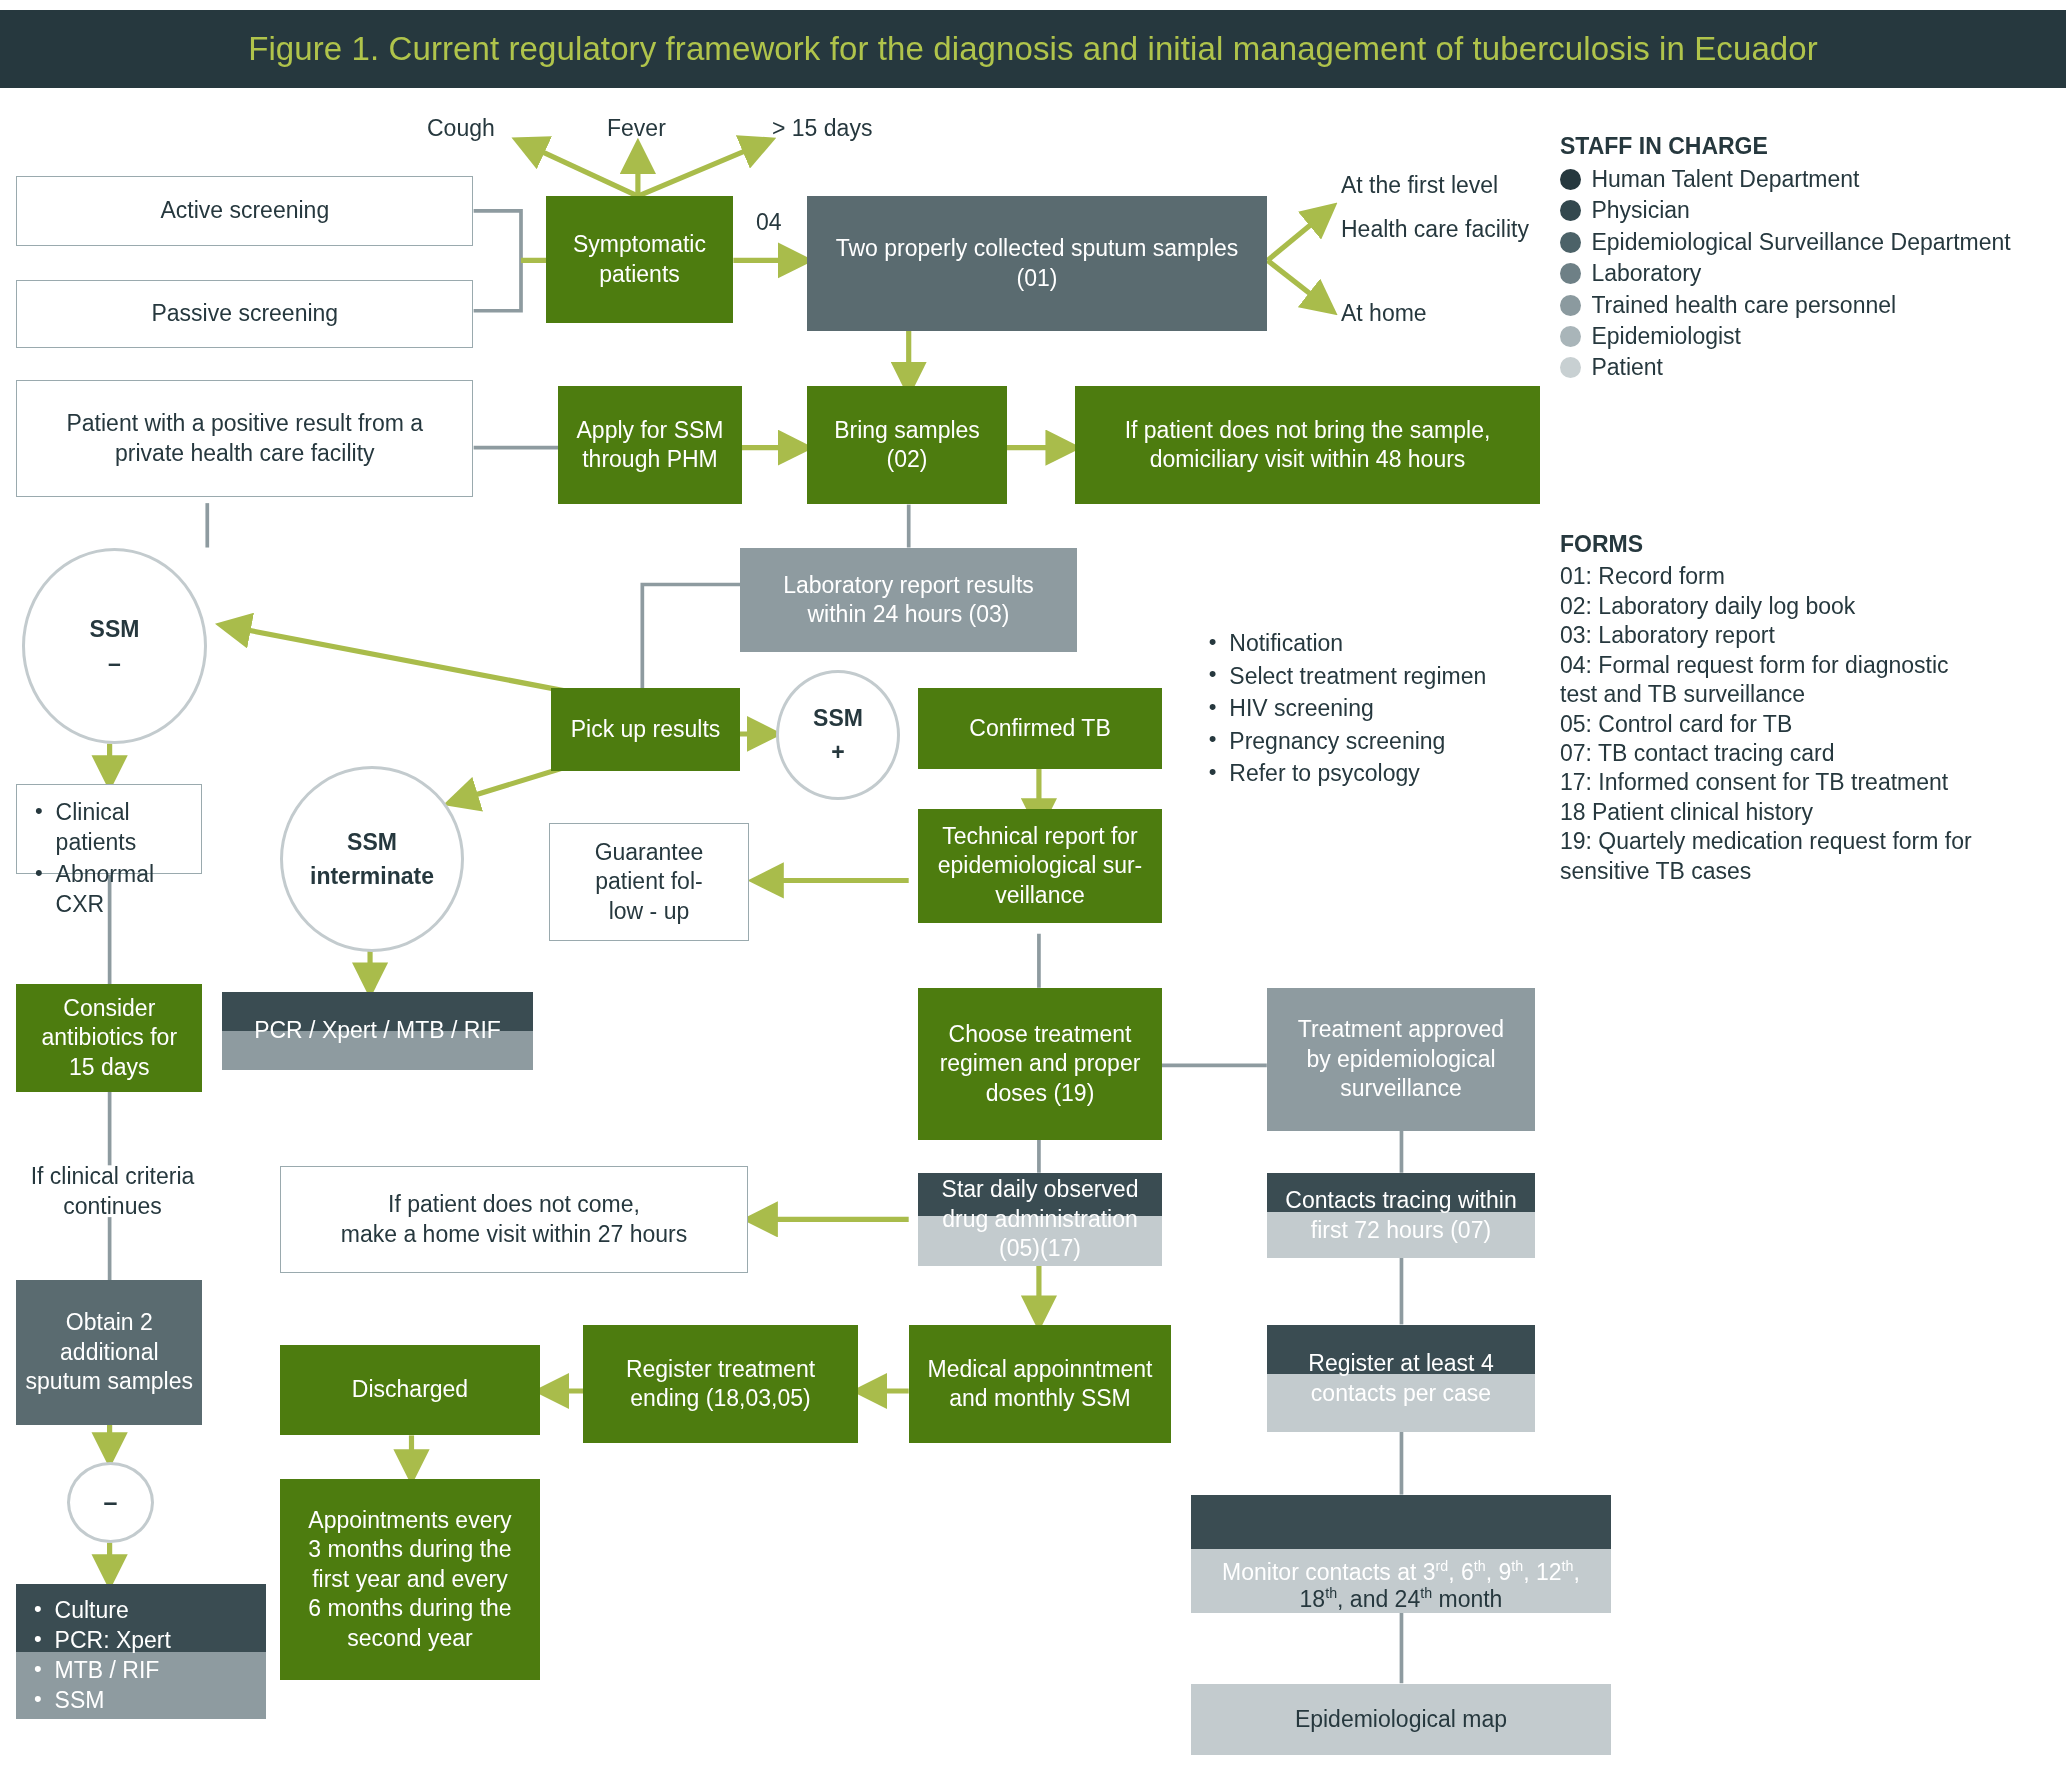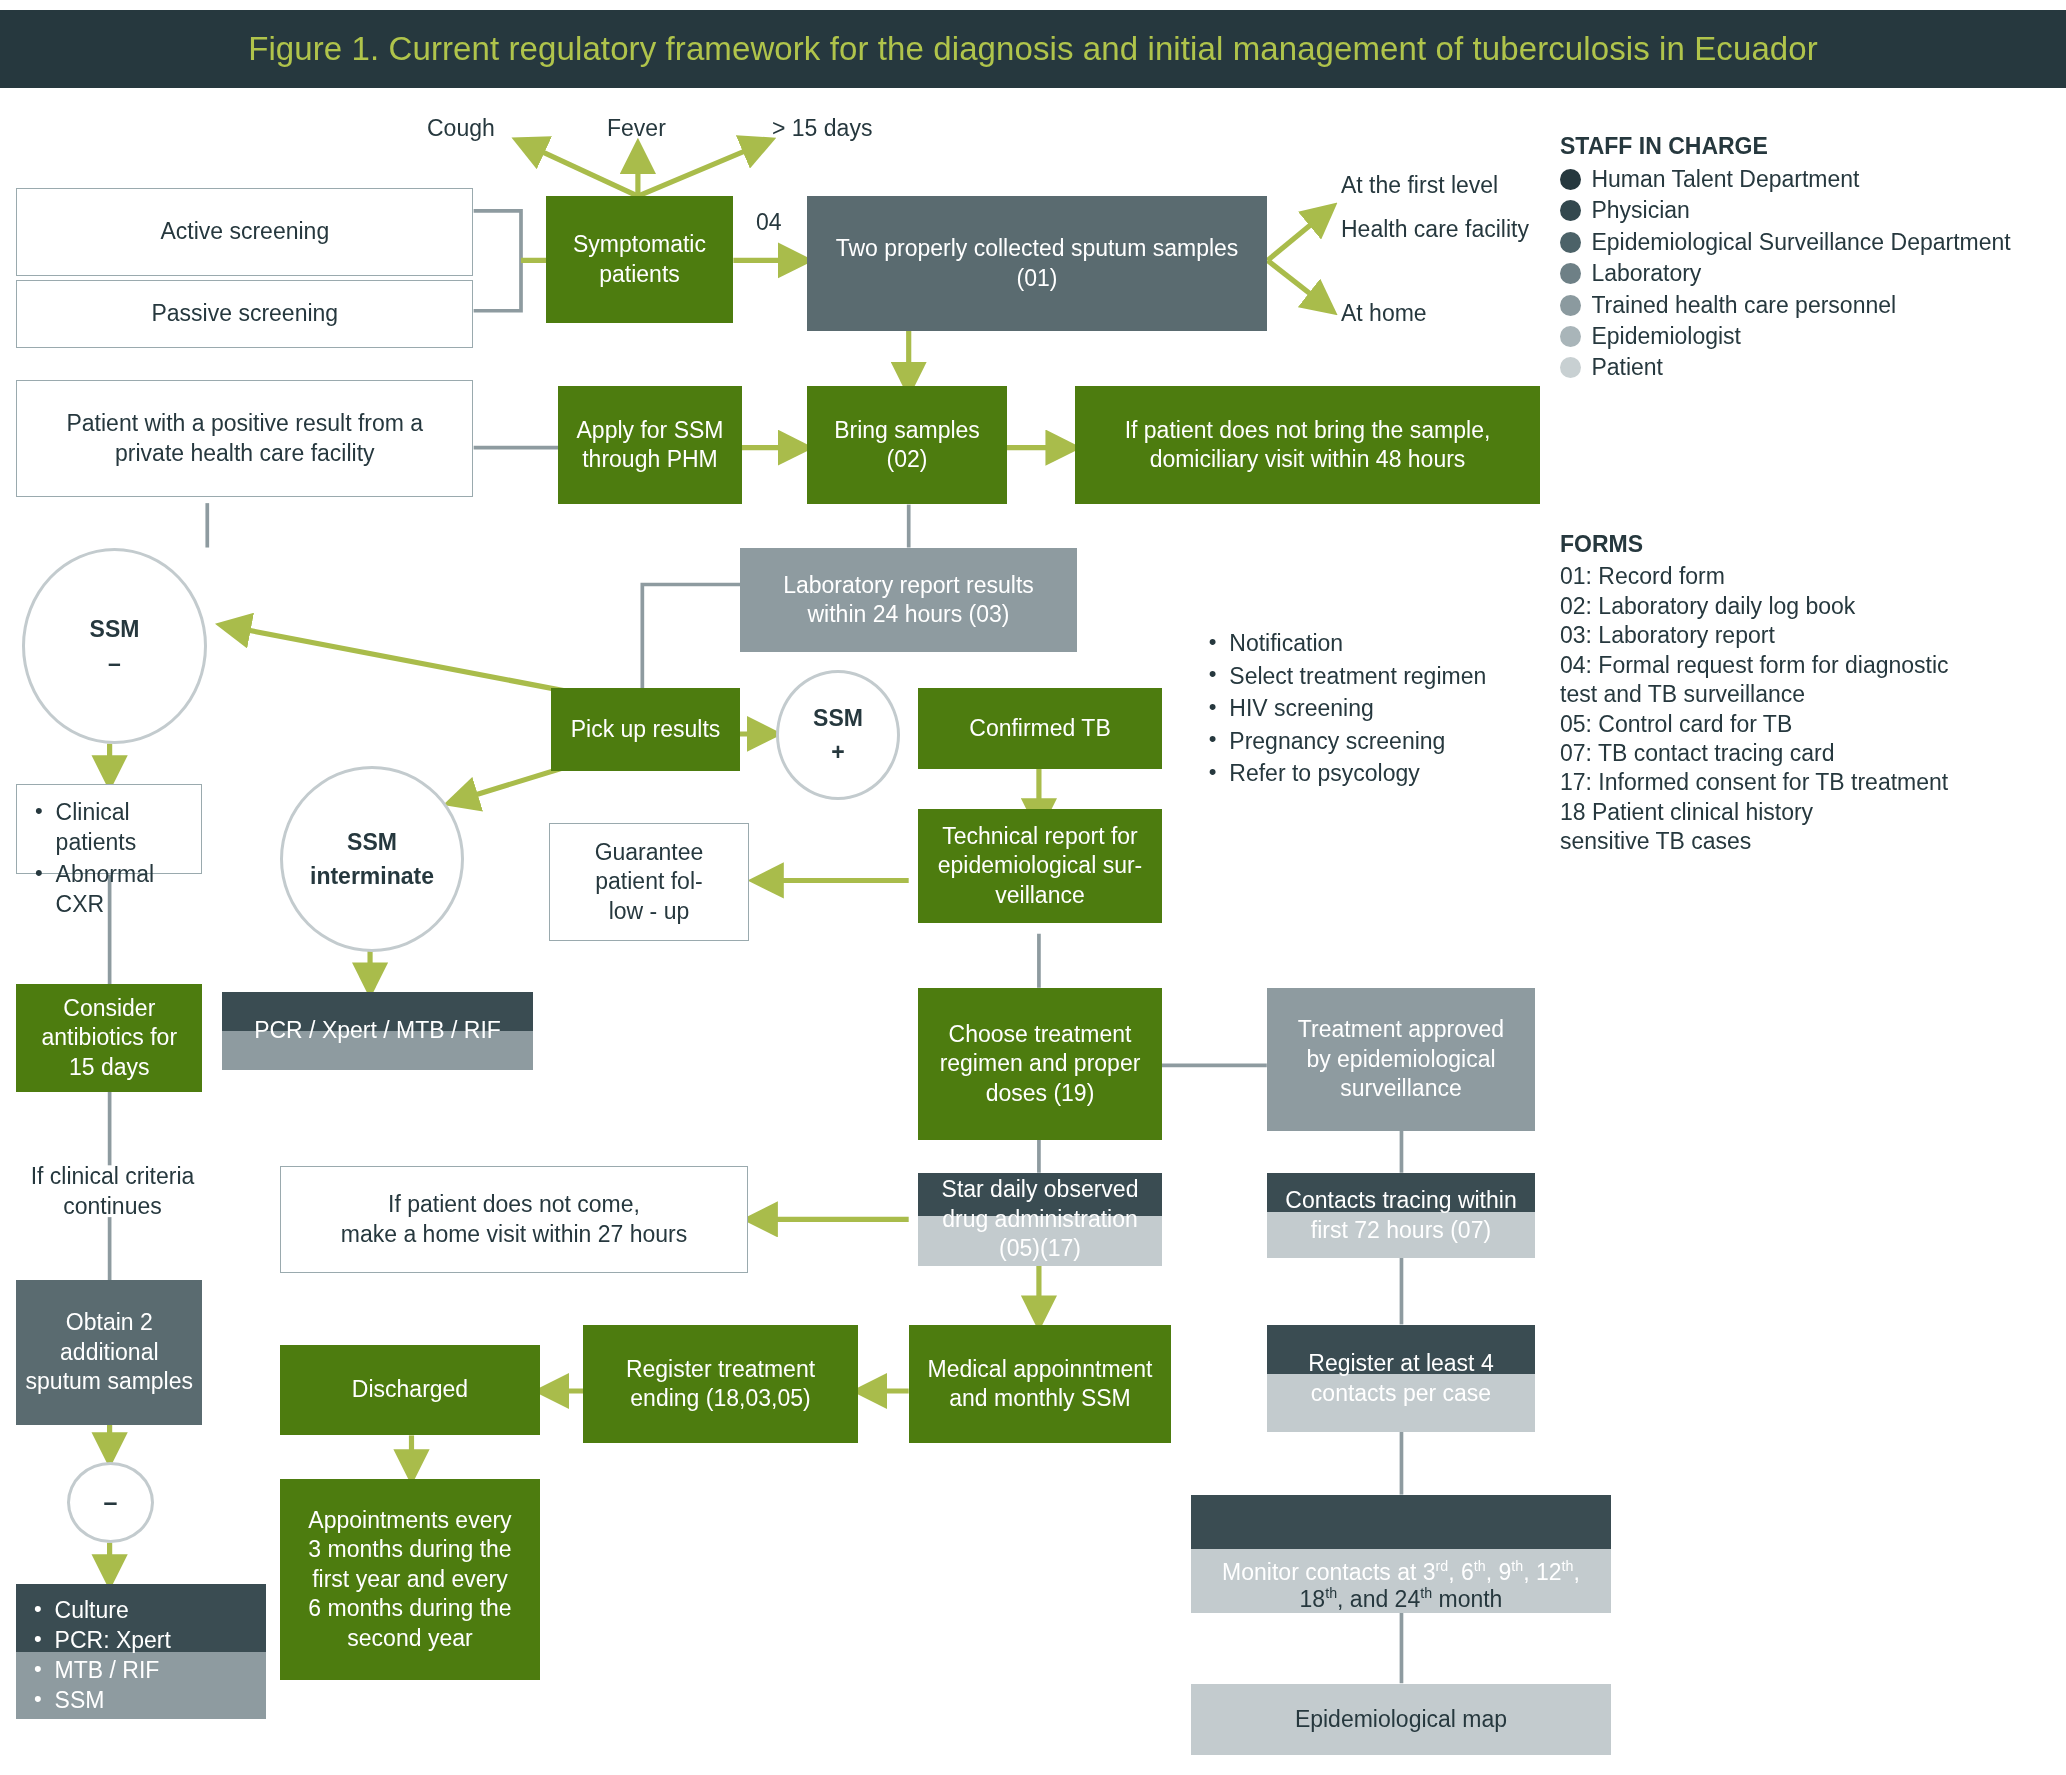--- a/index.html
+++ b/index.html
@@ -172,21 +172,21 @@
       <path d="M1894,1528 L1894,1585"></path>
 
       <path d="M1894,1700 L1894,1790"></path>
 
       <path d="M1894,1935 L1894,2020"></path>
 
       <path d="M1894,2180 L1894,2275"></path>
     </g>
   </svg>
 
-  <div class="node n-white" style="left:16.3px;top:188px;width:457px;height:88px;justify-content:center;">
+  <div class="node n-white" style="left:16.3px;top:176px;width:457px;height:70px;justify-content:center;">
     <span>Active screening</span>
   </div>
 
   <div class="node n-white" style="left:16.3px;top:280px;width:457px;height:68px;">
     <span>Passive screening</span>
   </div>
 
   <div class="node n-dark" style="left:546px;top:196px;width:187px;height:127px;white-space:pre-line;">
     <span>Symptomatic
 patients</span>
@@ -422,17 +422,18 @@
     <h4>FORMS</h4>
     <div class="forms-line">01: Record form</div>
     <div class="forms-line">02: Laboratory daily log book</div>
     <div class="forms-line">03: Laboratory report</div>
     <div class="forms-line">04: Formal request form for diagnostic</div>
     <div class="forms-line">test and TB surveillance</div>
     <div class="forms-line">05: Control card for TB</div>
     <div class="forms-line">07: TB contact tracing card</div>
     <div class="forms-line">17: Informed consent for TB treatment</div>
     <div class="forms-line">18 Patient clinical history</div>
+    <div class="forms-line">19: Quartely medication request form for</div>
     <div class="forms-line">sensitive TB cases</div>
   </div>
 
 </div>
 
 
 </body></html>

